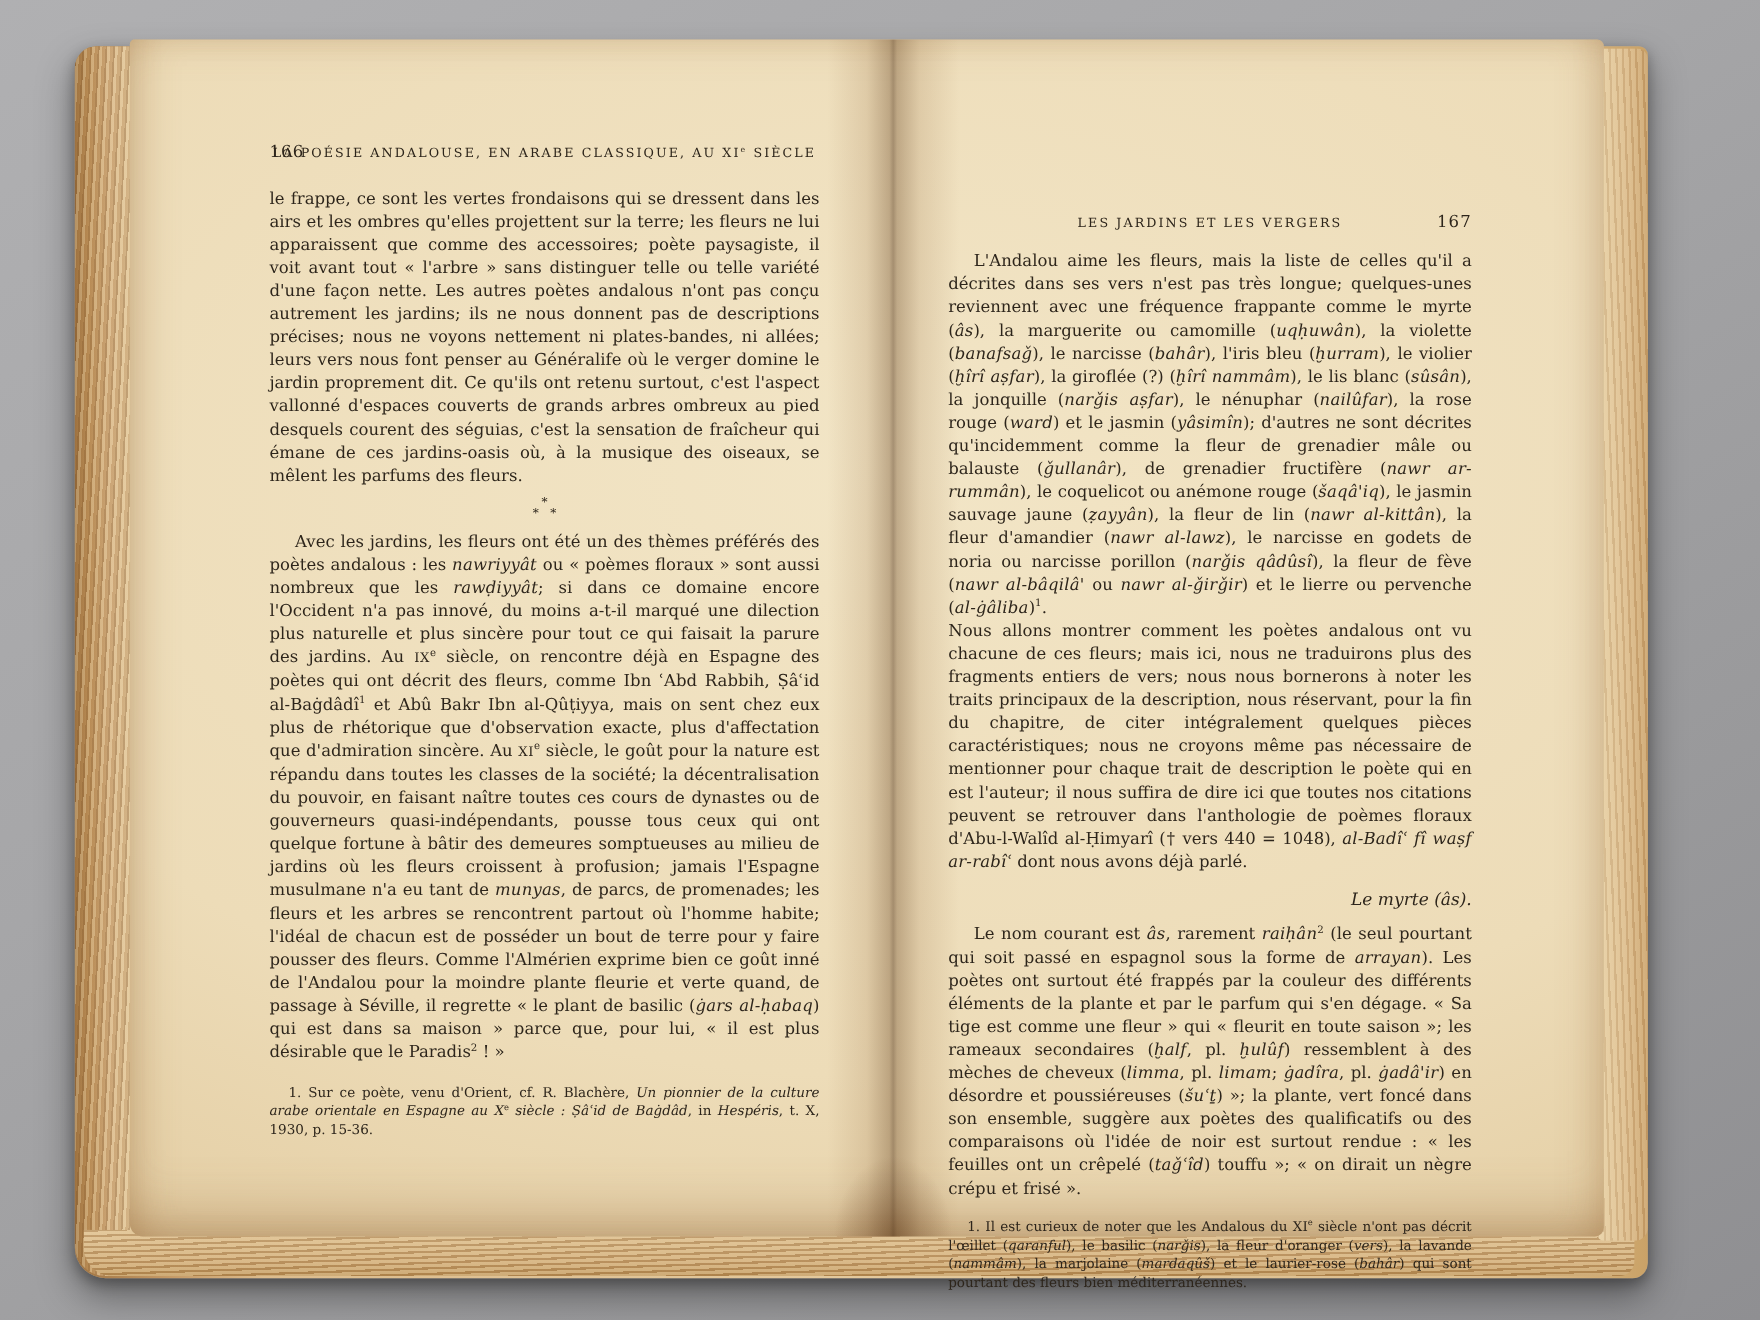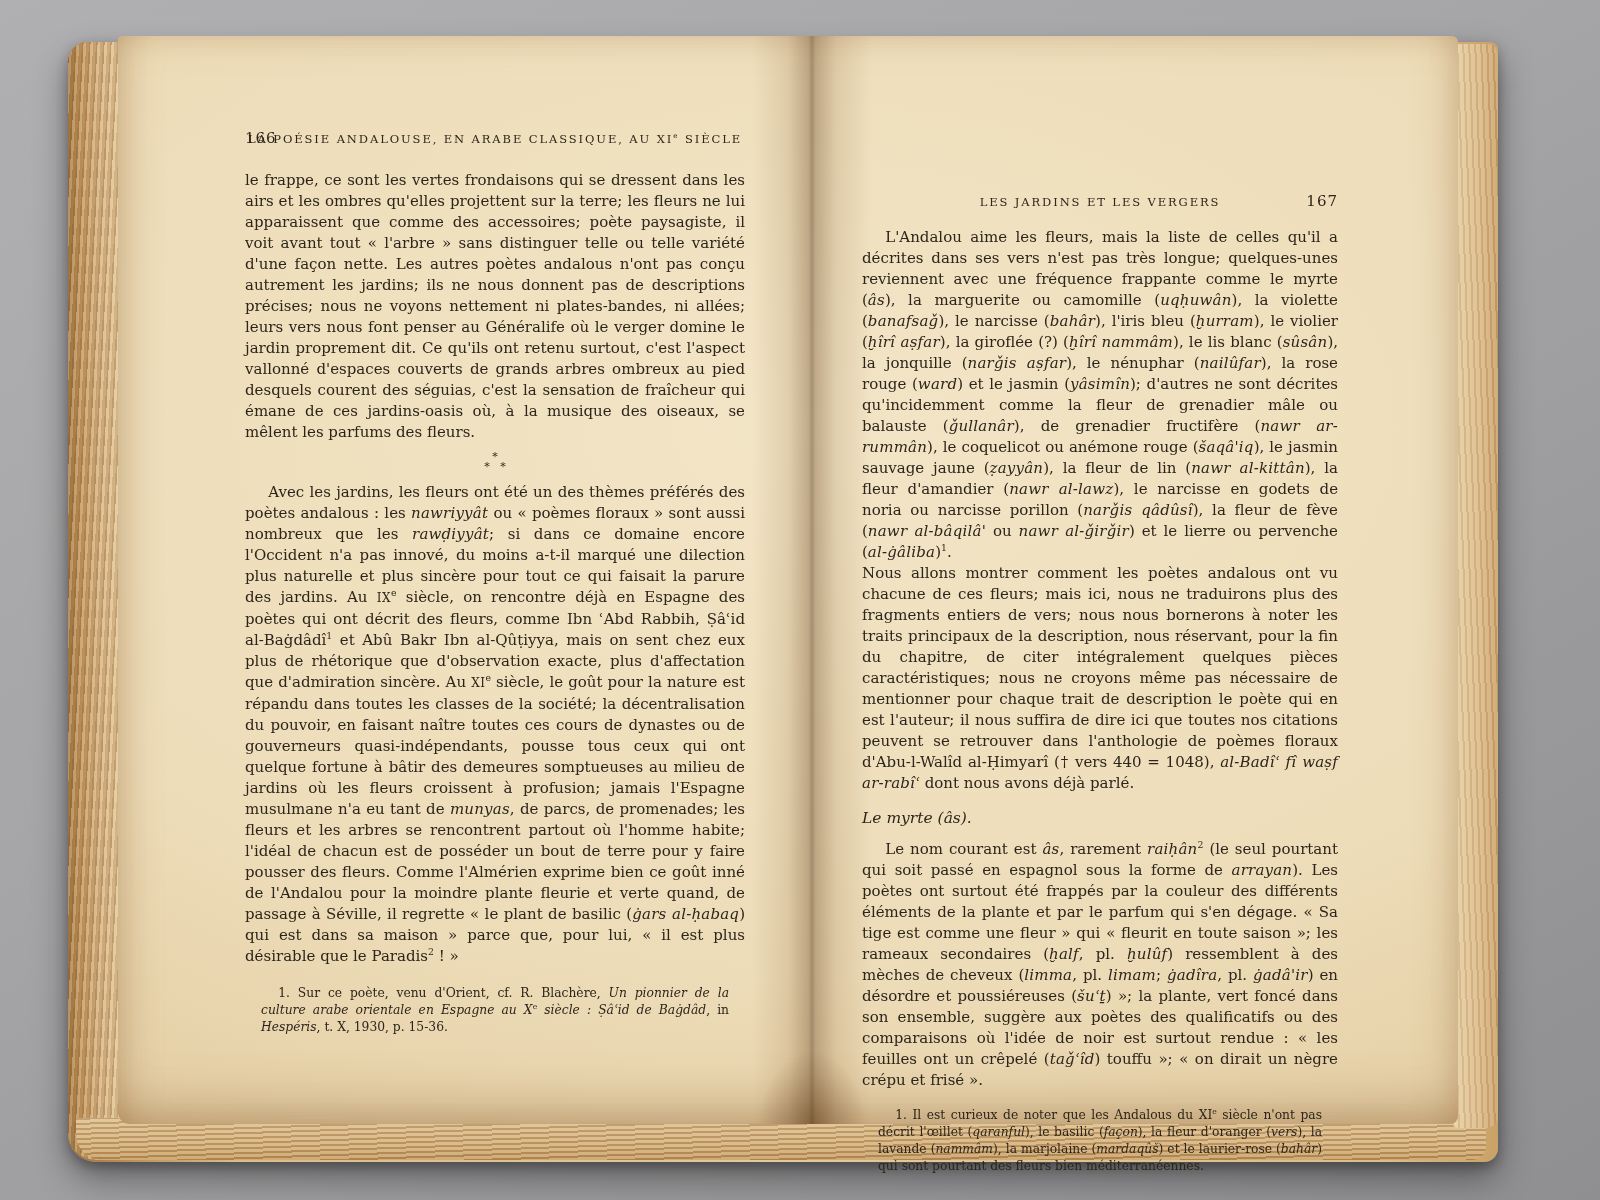--- a/index.html
+++ b/index.html
@@ -66,24 +66,24 @@
   .rh-num{position:absolute;top:-3px;font-size:15px;letter-spacing:1px;}
   .rh-num-left{left:0;}
   .rh-num-right{right:0;}
   .body-p{margin:0;font-size:15px;line-height:21px;text-align:justify;text-indent:1.55em;}
   .no-indent{text-indent:0;}
   .body-p i{letter-spacing:.2px;}
   sup{font-size:.62em;line-height:0;vertical-align:super;}
   .sc{text-transform:uppercase;font-size:.8em;letter-spacing:.5px;}
   .asterism{margin:9px 0 10px;text-align:center;font-size:11px;line-height:10px;}
   .ast-row2{word-spacing:7px;}
-  .section-heading{margin:15px 0 12px;text-align:left;font-size:15.5px;font-weight:normal;}
+  .section-heading{margin:15px 0 12px;text-align:right;font-size:15.5px;font-weight:normal;}
   .footnotes{margin-top:18px;}
   .page-right .footnotes{margin-top:16px;}
-  .fn{margin:16px;font-size:12.3px;line-height:17px;text-align:justify;text-indent:1.4em;}
+  .fn{margin:0;font-size:12.3px;line-height:17px;text-align:justify;text-indent:1.4em;}
 </style>
 </head>
 <body>
 
 <div class="scene">
   <div class="book">
     <div class="under"></div>
     <div class="edge-left"></div>
     <div class="edge-bottom"></div>
     <div class="edge-right"></div>
@@ -109,17 +109,17 @@
     <section class="page page-right">
       <header class="running-head">
         <div class="rh-title">LES JARDINS ET LES VERGERS</div>
         <span class="rh-num rh-num-right">167</span>
       </header>
       <p class="body-p">L'Andalou aime les fleurs, mais la liste de celles qu'il a décrites dans ses vers n'est pas très longue; quelques-unes reviennent avec une fréquence frappante comme le myrte (<i>âs</i>), la marguerite ou camomille (<i>uqḥuwân</i>), la violette (<i>banafsaǧ</i>), le narcisse (<i>bahâr</i>), l'iris bleu (<i>ḫurram</i>), le violier (<i>ḫîrî aṣfar</i>), la giroflée (?) (<i>ḫîrî nammâm</i>), le lis blanc (<i>sûsân</i>), la jonquille (<i>narǧis aṣfar</i>), le nénuphar (<i>nailûfar</i>), la rose rouge (<i>ward</i>) et le jasmin (<i>yâsimîn</i>); d'autres ne sont décrites qu'incidemment comme la fleur de grenadier mâle ou balauste (<i>ǧullanâr</i>), de grenadier fructifère (<i>nawr ar-rummân</i>), le coquelicot ou anémone rouge (<i>šaqâ'iq</i>), le jasmin sauvage jaune (<i>ẓayyân</i>), la fleur de lin (<i>nawr al-kittân</i>), la fleur d'amandier (<i>nawr al-lawz</i>), le narcisse en godets de noria ou narcisse porillon (<i>narǧis qâdûsî</i>), la fleur de fève (<i>nawr al-bâqilâ'</i> ou <i>nawr al-ǧirǧir</i>) et le lierre ou pervenche (<i>al-ġâliba</i>)<sup>1</sup>.</p>
       <p class="body-p no-indent">Nous allons montrer comment les poètes andalous ont vu chacune de ces fleurs; mais ici, nous ne traduirons plus des fragments entiers de vers; nous nous bornerons à noter les traits principaux de la description, nous réservant, pour la fin du chapitre, de citer intégralement quelques pièces caractéristiques; nous ne croyons même pas nécessaire de mentionner pour chaque trait de description le poète qui en est l'auteur; il nous suffira de dire ici que toutes nos citations peuvent se retrouver dans l'anthologie de poèmes floraux d'Abu-l-Walîd al-Ḥimyarî († vers 440 = 1048), <i>al-Badîʿ fî waṣf ar-rabîʿ</i> dont nous avons déjà parlé.</p>
       <h3 class="section-heading"><i>Le myrte (âs).</i></h3>
       <p class="body-p">Le nom courant est <i>âs</i>, rarement <i>raiḥân</i><sup>2</sup> (le seul pourtant qui soit passé en espagnol sous la forme de <i>arrayan</i>). Les poètes ont surtout été frappés par la couleur des différents éléments de la plante et par le parfum qui s'en dégage. « Sa tige est comme une fleur » qui « fleurit en toute saison »; les rameaux secondaires (<i>ḫalf</i>, pl. <i>ḫulûf</i>) ressemblent à des mèches de cheveux (<i>limma</i>, pl. <i>limam</i>; <i>ġadîra</i>, pl. <i>ġadâ'ir</i>) en désordre et poussiéreuses (<i>šuʿṯ</i>) »; la plante, vert foncé dans son ensemble, suggère aux poètes des qualificatifs ou des comparaisons où l'idée de noir est surtout rendue : « les feuilles ont un crêpelé (<i>taǧʿîd</i>) touffu »; « on dirait un nègre crépu et frisé ».</p>
       <div class="footnotes">
-        <p class="fn">1. Il est curieux de noter que les Andalous du XI<sup>e</sup> siècle n'ont pas décrit l'œillet (<i>qaranful</i>), le basilic (<i>façon</i>), la fleur d'oranger (<i>vers</i>), la lavande (<i>nammâm</i>), la marjolaine (<i>mardaqûš</i>) et le laurier-rose (<i>bahâr</i>) qui sont pourtant des fleurs bien méditerranéennes.</p>
+        <p class="fn">1. Il est curieux de noter que les Andalous du XI<sup>e</sup> siècle n'ont pas décrit l'œillet (<i>qaranful</i>), le basilic (<i>narǧis</i>), la fleur d'oranger (<i>vers</i>), la lavande (<i>nammâm</i>), la marjolaine (<i>mardaqûš</i>) et le laurier-rose (<i>bahâr</i>) qui sont pourtant des fleurs bien méditerranéennes.</p>
       </div>
     </section>
   </div>
 </div>
 
 </body></html>

